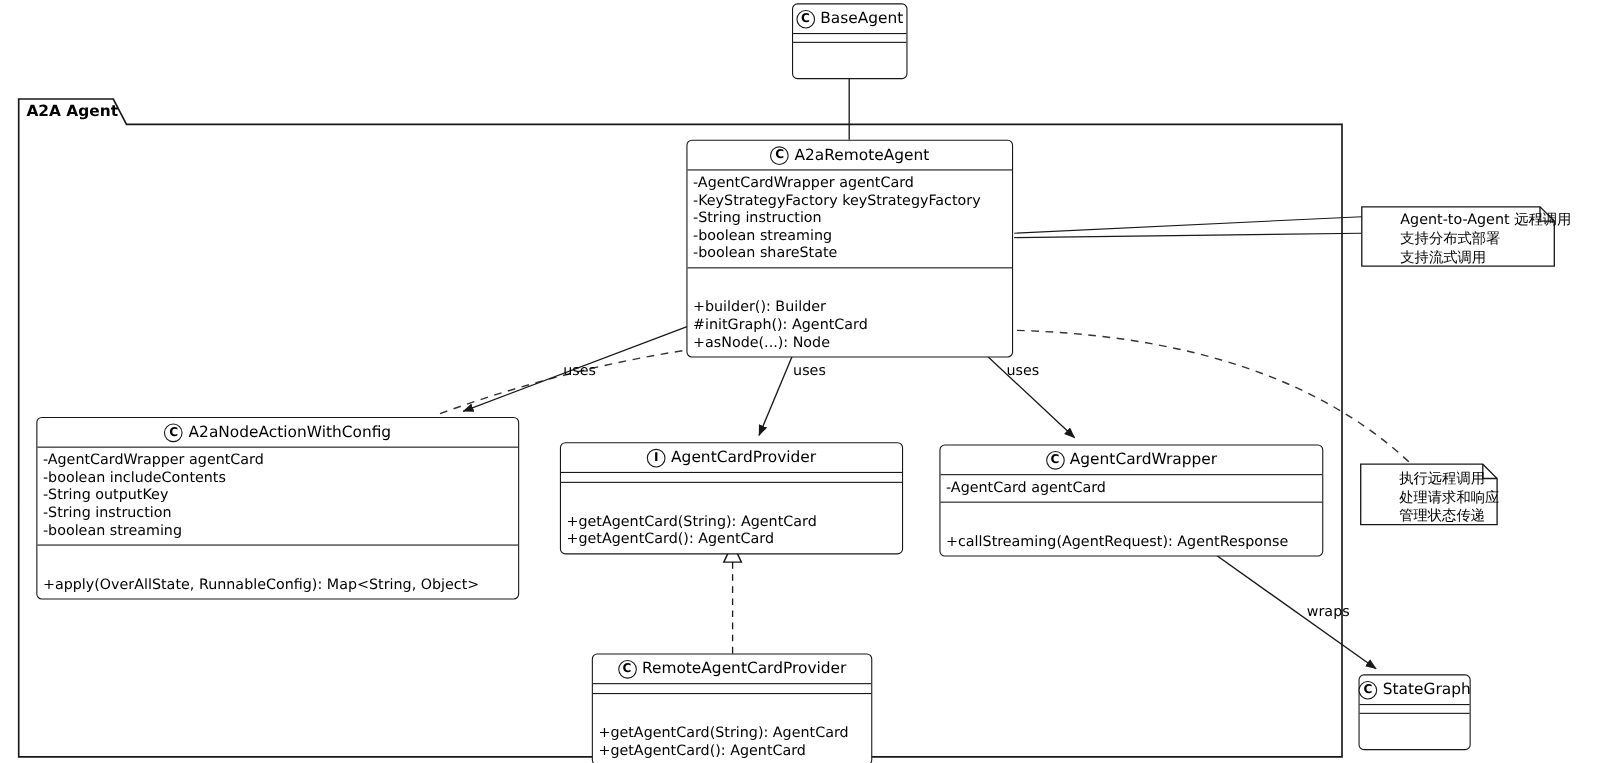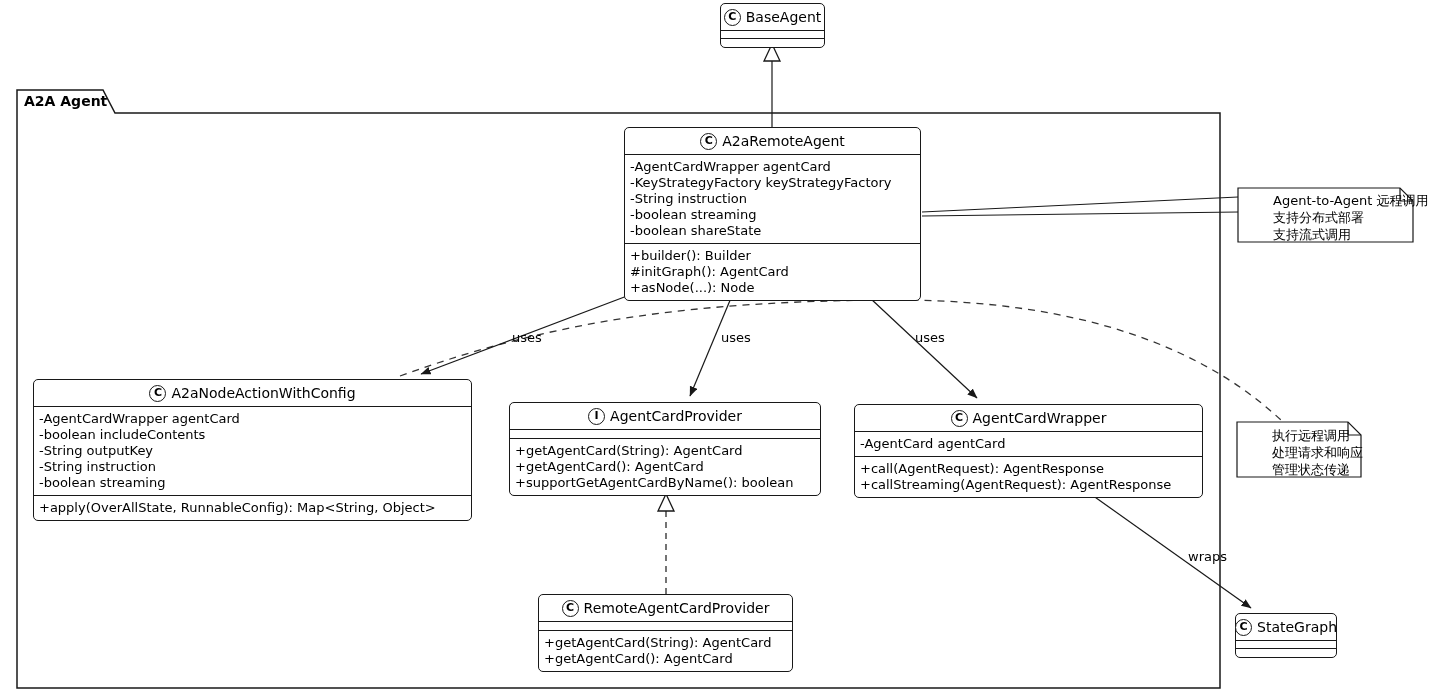--- a/index.html
+++ b/index.html
@@ -34,21 +34,21 @@
   .circ{
     flex:0 0 auto;
     width:15px;height:15px;
     border:1.5px solid #181818;
     border-radius:50%;
     display:inline-flex;align-items:center;justify-content:center;
     font-size:11px;font-weight:bold;font-style:normal;
     background:#fff;
   }
   .sec{padding:4px 5px;border-bottom:1px solid #181818;}
-  .sec:last-child{border-bottom:none;}
+  .sec:last-child{border-bottom:none;margin-top:24px;}
   .sec.empty{padding:0;height:8px;}
   .sec.empty-sm{padding:0;height:7px;}
   .row{white-space:nowrap;}
   .italic{}
 
   
   #package-label{
     position:absolute;left:24px;top:93px;
     font-size:14px;font-weight:bold;white-space:nowrap;
   }
@@ -165,34 +165,32 @@
 
 <div class="uml" id="cls-provider">
   <div class="title">
     <span class="circ">I</span>
     <span class="italic">AgentCardProvider</span>
   </div>
   <div class="sec empty"></div>
   <div class="sec">
     <div class="row">+getAgentCard(String): AgentCard</div>
     <div class="row">+getAgentCard(): AgentCard</div>
-    <div class="row">+supportGetAgentCardByName(): boolean</div>
   </div>
 </div>
 
 <div class="uml" id="cls-wrapper">
   <div class="title">
     <span class="circ">C</span>
     <span>AgentCardWrapper</span>
   </div>
   <div class="sec">
     <div class="row">-AgentCard agentCard</div>
   </div>
   <div class="sec">
-    <div class="row">+call(AgentRequest): AgentResponse</div>
     <div class="row">+callStreaming(AgentRequest): AgentResponse</div>
   </div>
 </div>
 
 <div class="uml" id="cls-remoteprovider">
   <div class="title">
     <span class="circ">C</span>
     <span>RemoteAgentCardProvider</span>
   </div>
   <div class="sec empty"></div>

